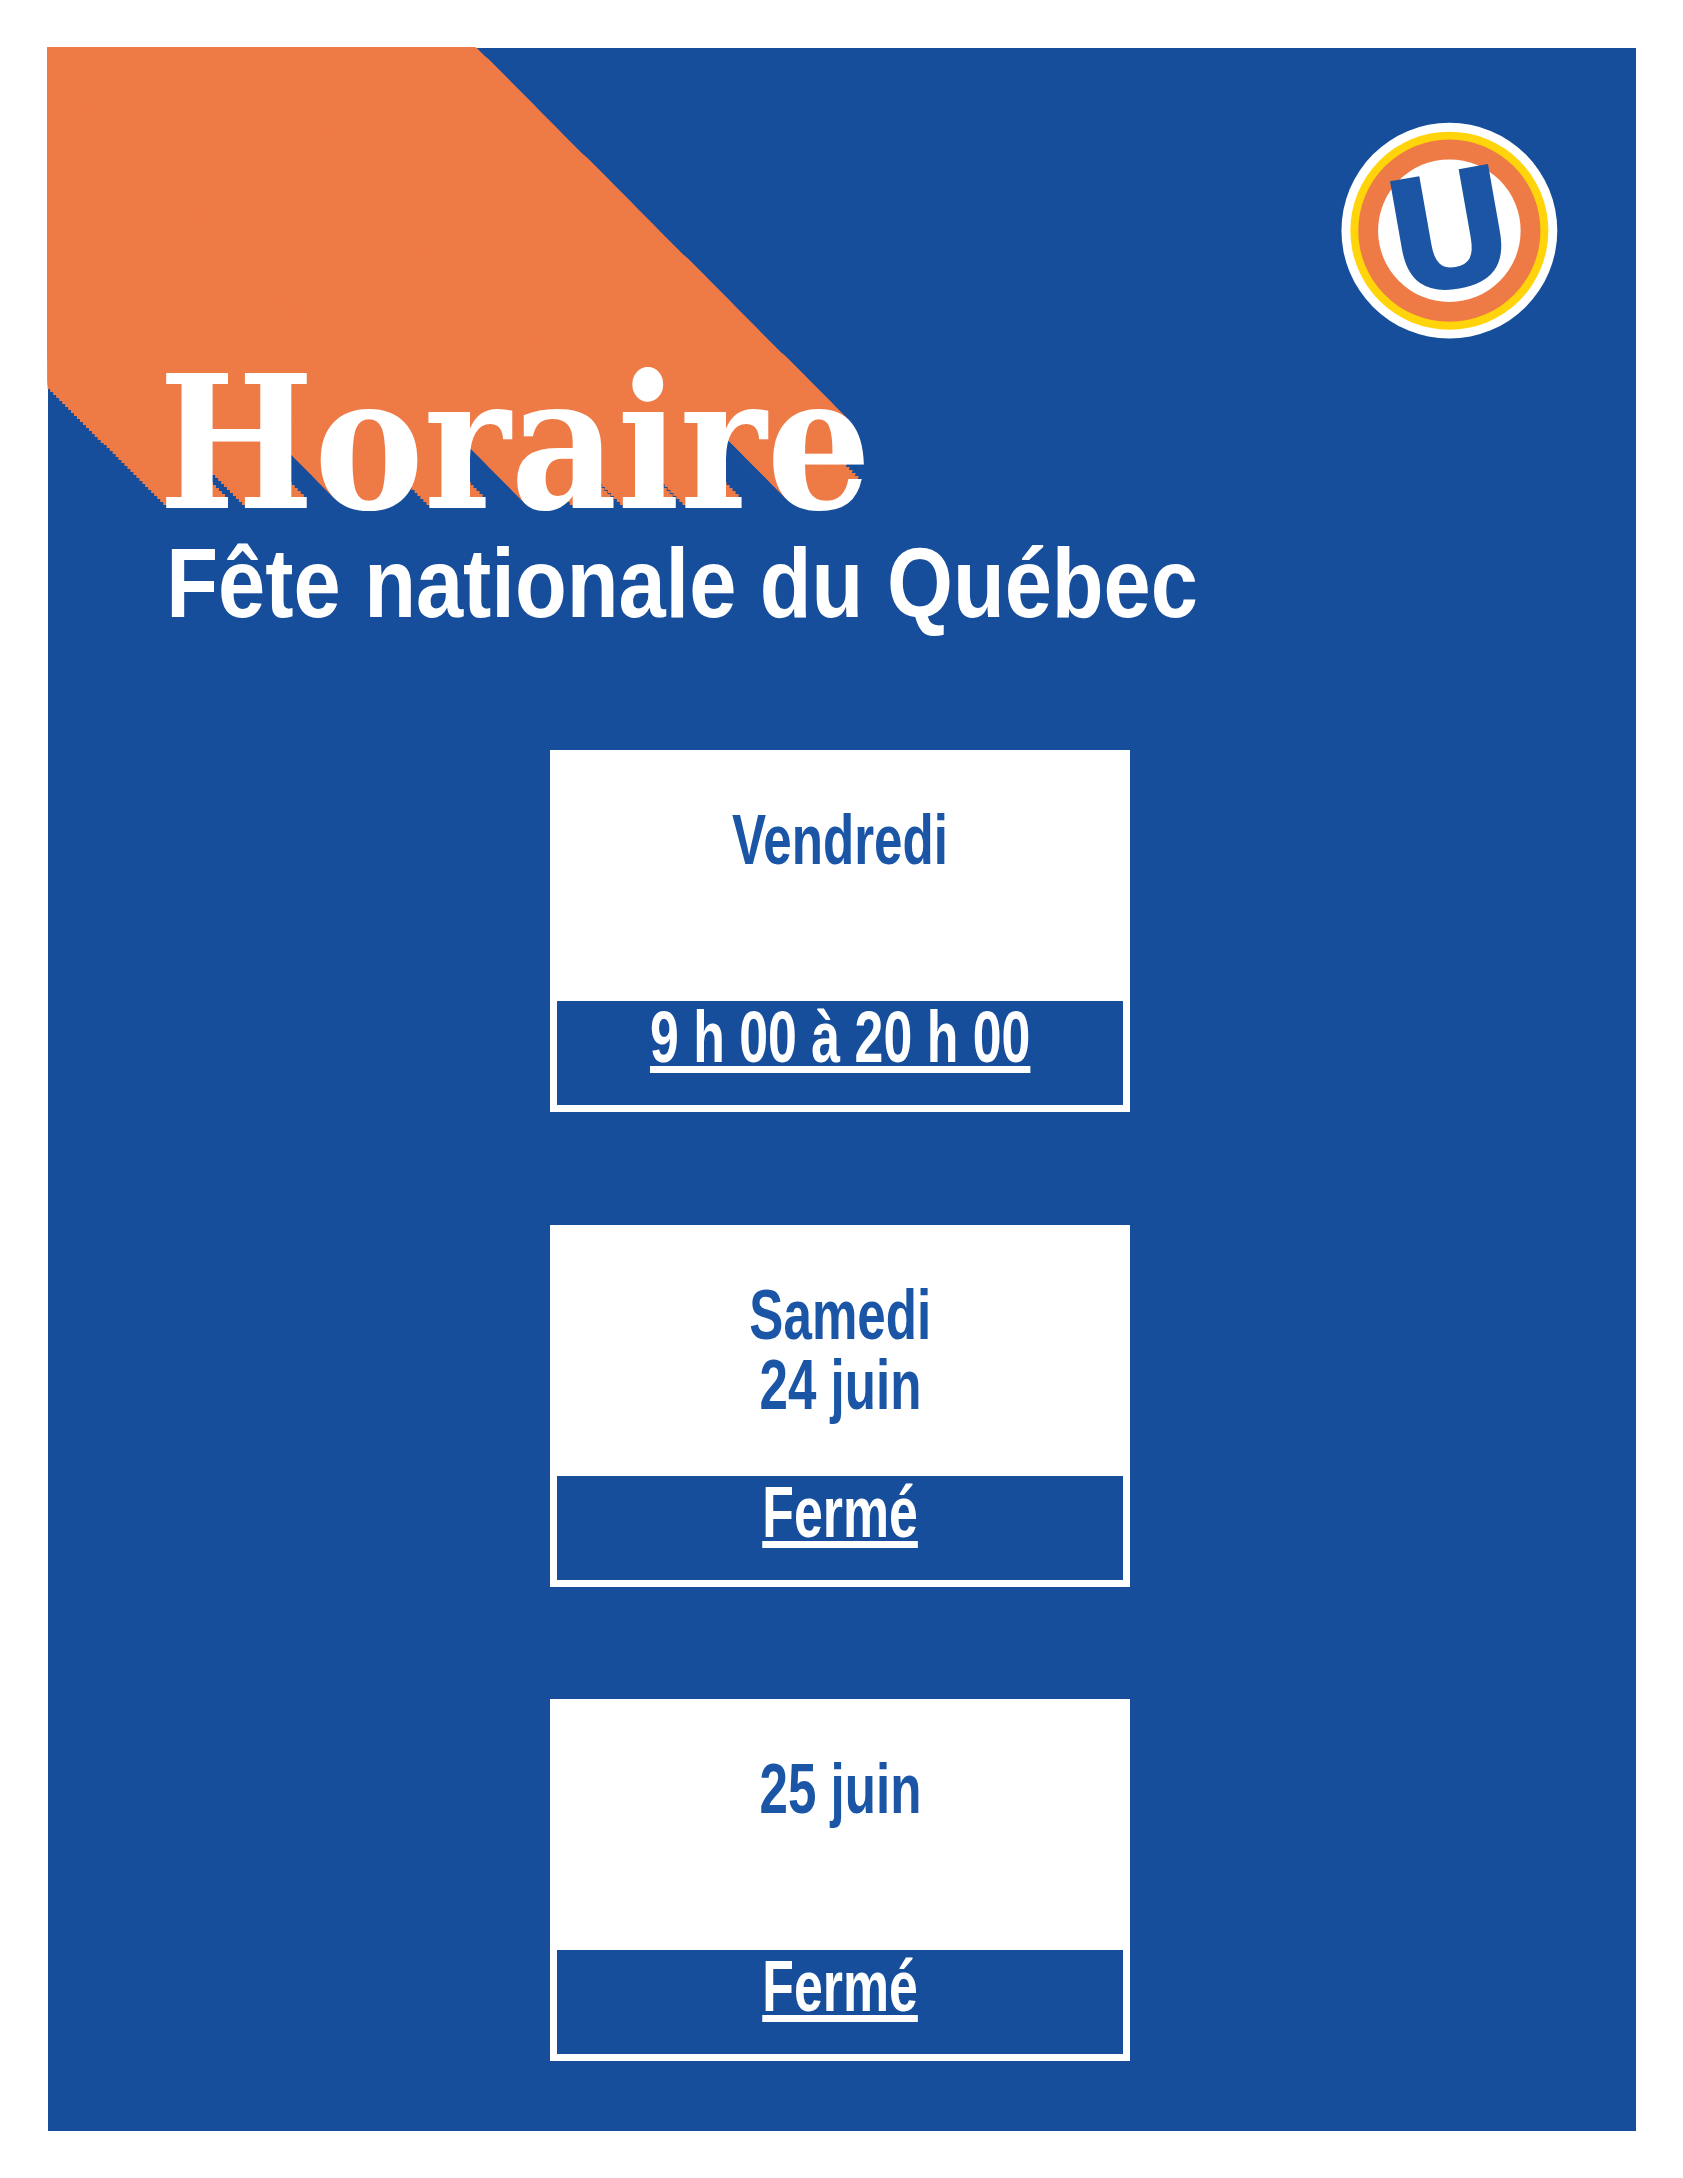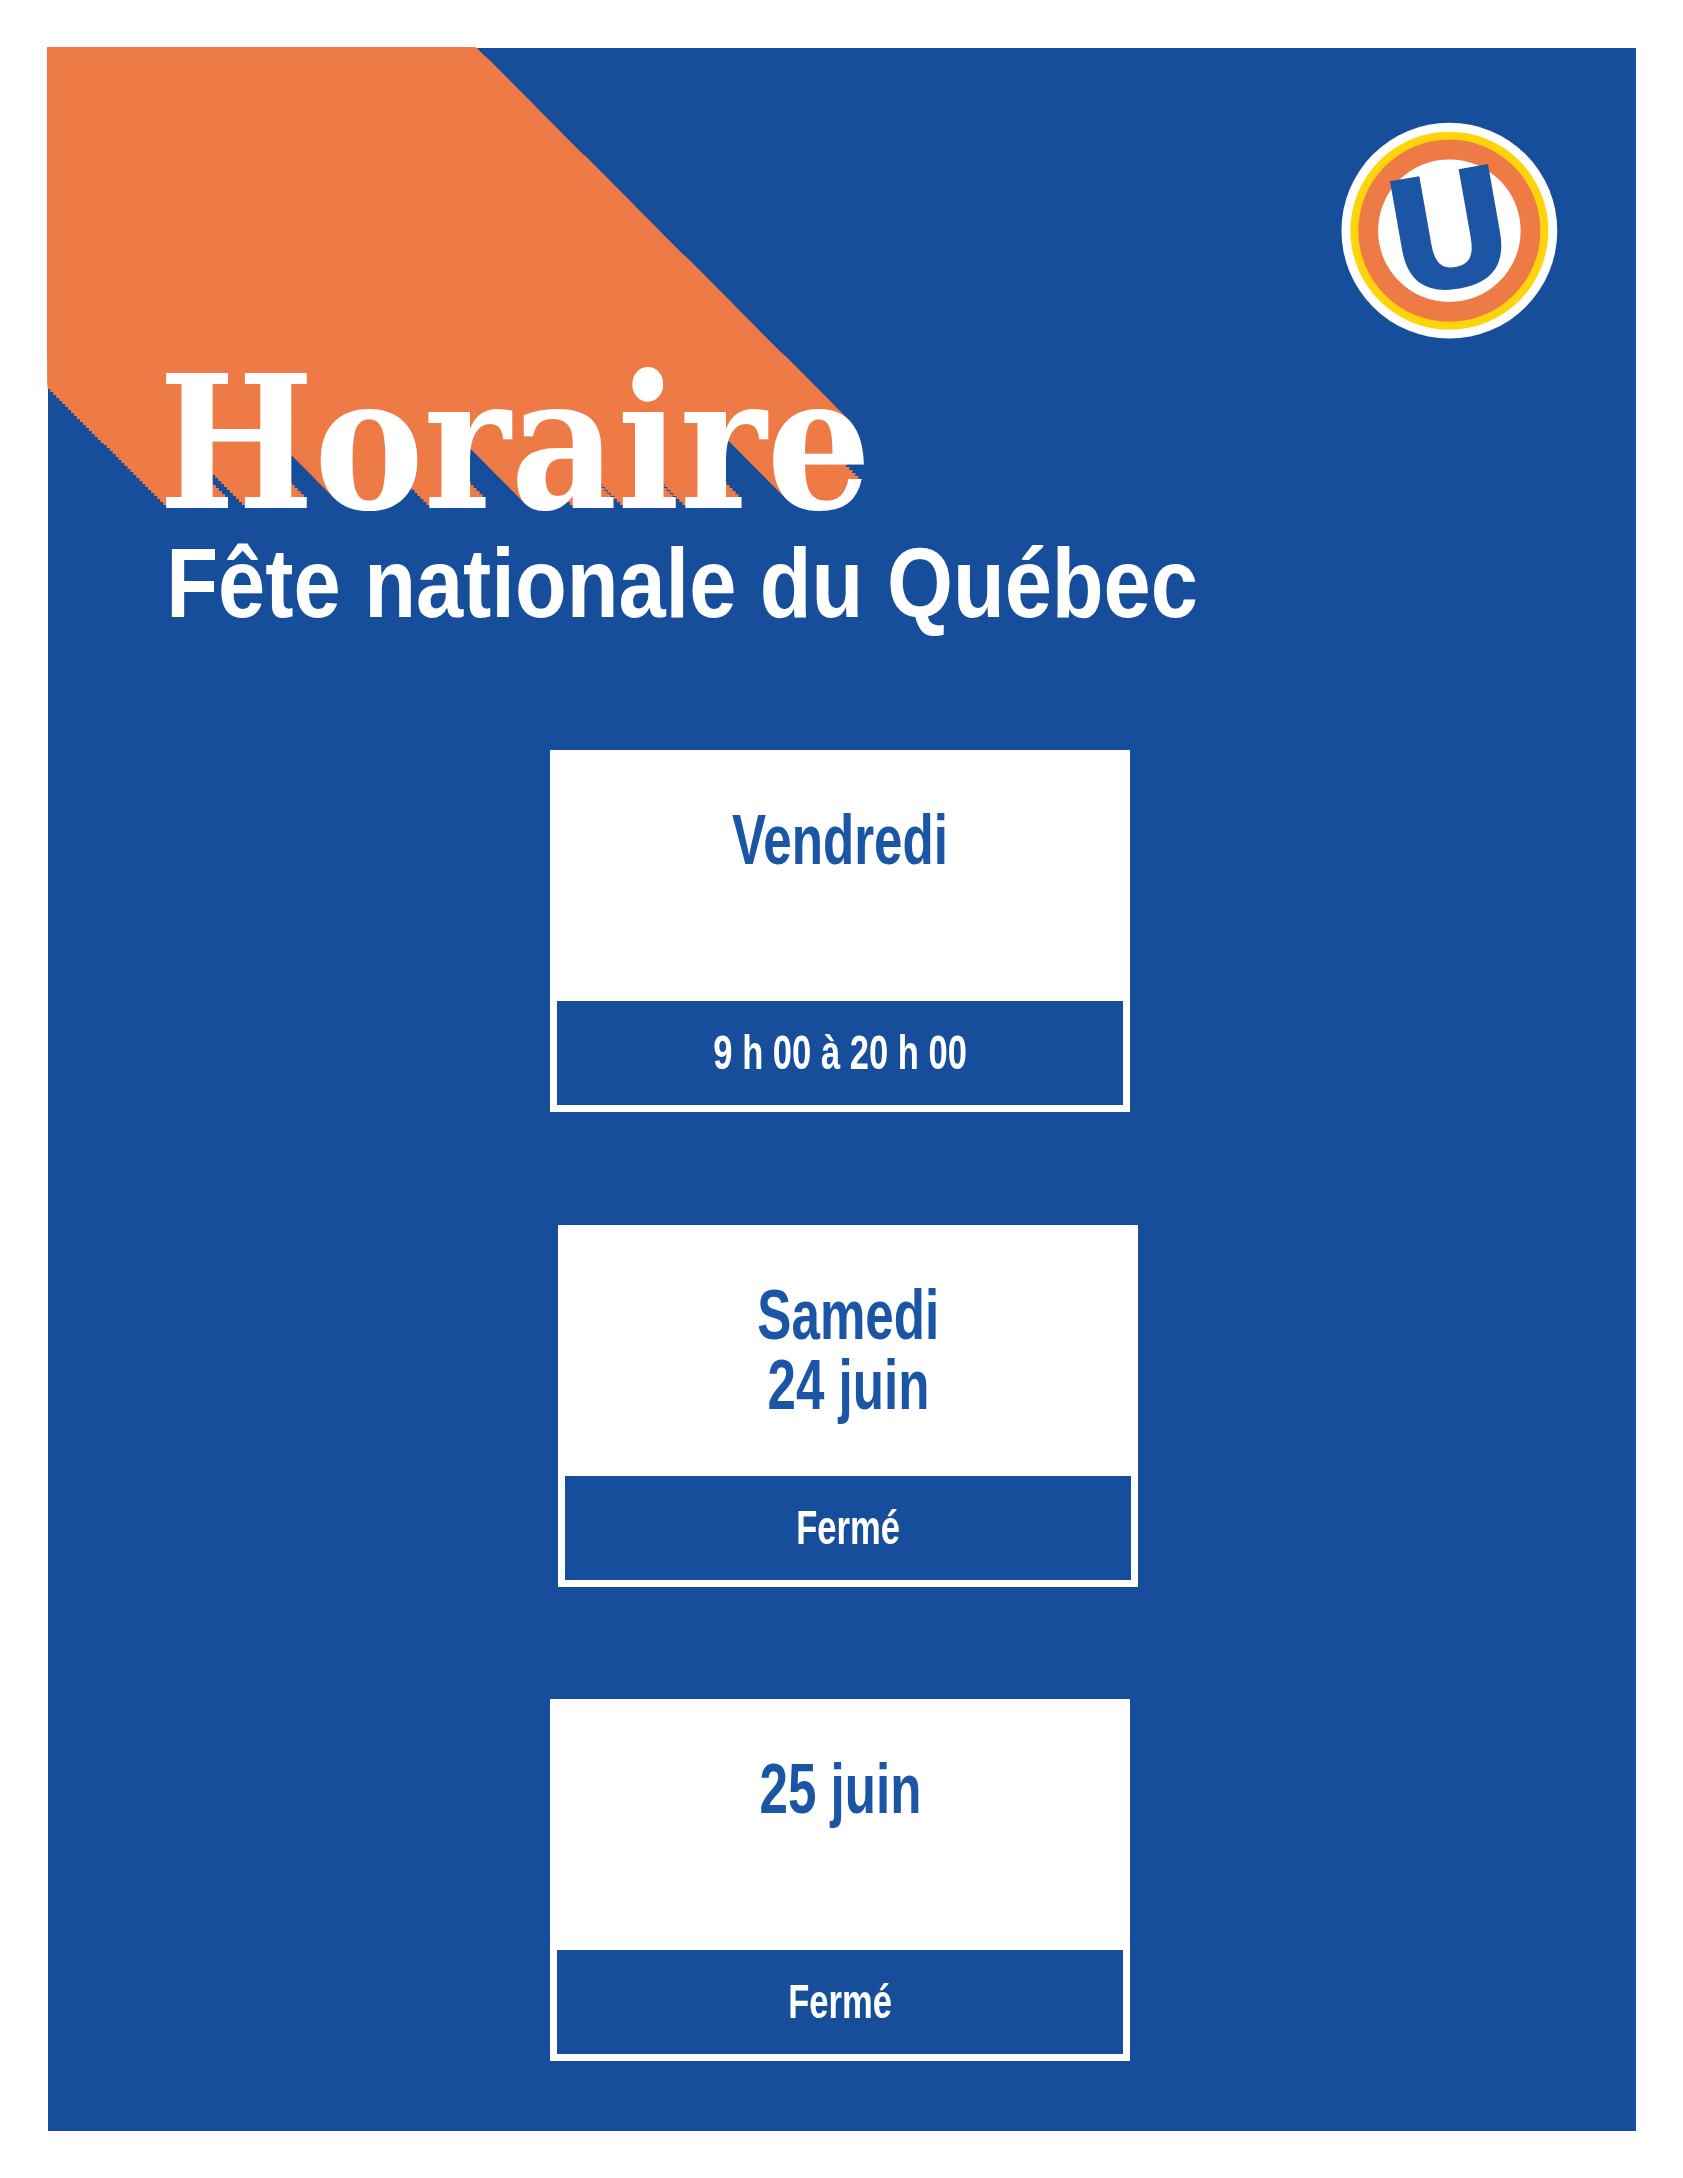--- a/index.html
+++ b/index.html
@@ -23,33 +23,33 @@
   .fill-orange{fill:var(--orange,#EE7A46);}
   .fill-white{fill:#ffffff;}
   .fill-yellow{fill:var(--yellow,#FFD40A);}
   .fill-ulogo{fill:#1B55A4;}
 
   .card{
     position:absolute;left:550px;width:580px;height:362px;
     background:var(--white);
   }
   .card-1{top:750px;}
-  .card-2{top:1225px;margin-left:8px;}
+  .card-2{top:1225px;}
   .card-3{top:1699px;}
   .card-day-block{
     padding-top:55px;text-align:center;
     color:var(--daytext);
     font-weight:bold;font-size:71px;line-height:70px;
   }
   .hours-band{
     position:absolute;left:7px;right:7px;top:251px;bottom:7px;
     background:var(--blue);
-    display:flex;align-items:center;justify-content:center;
+    display:flex;align-items:flex-start;justify-content:center;
     color:var(--white);
-    font-weight:bold;font-size:48px;line-height:72px;
+    font-weight:bold;font-size:72px;line-height:72px;text-decoration:underline;
   }
   .cond{
     display:inline-block;
     transform:scaleX(0.72);
     transform-origin:50% 50%;
     white-space:nowrap;
   }
 </style>
 </head>
 <body>

